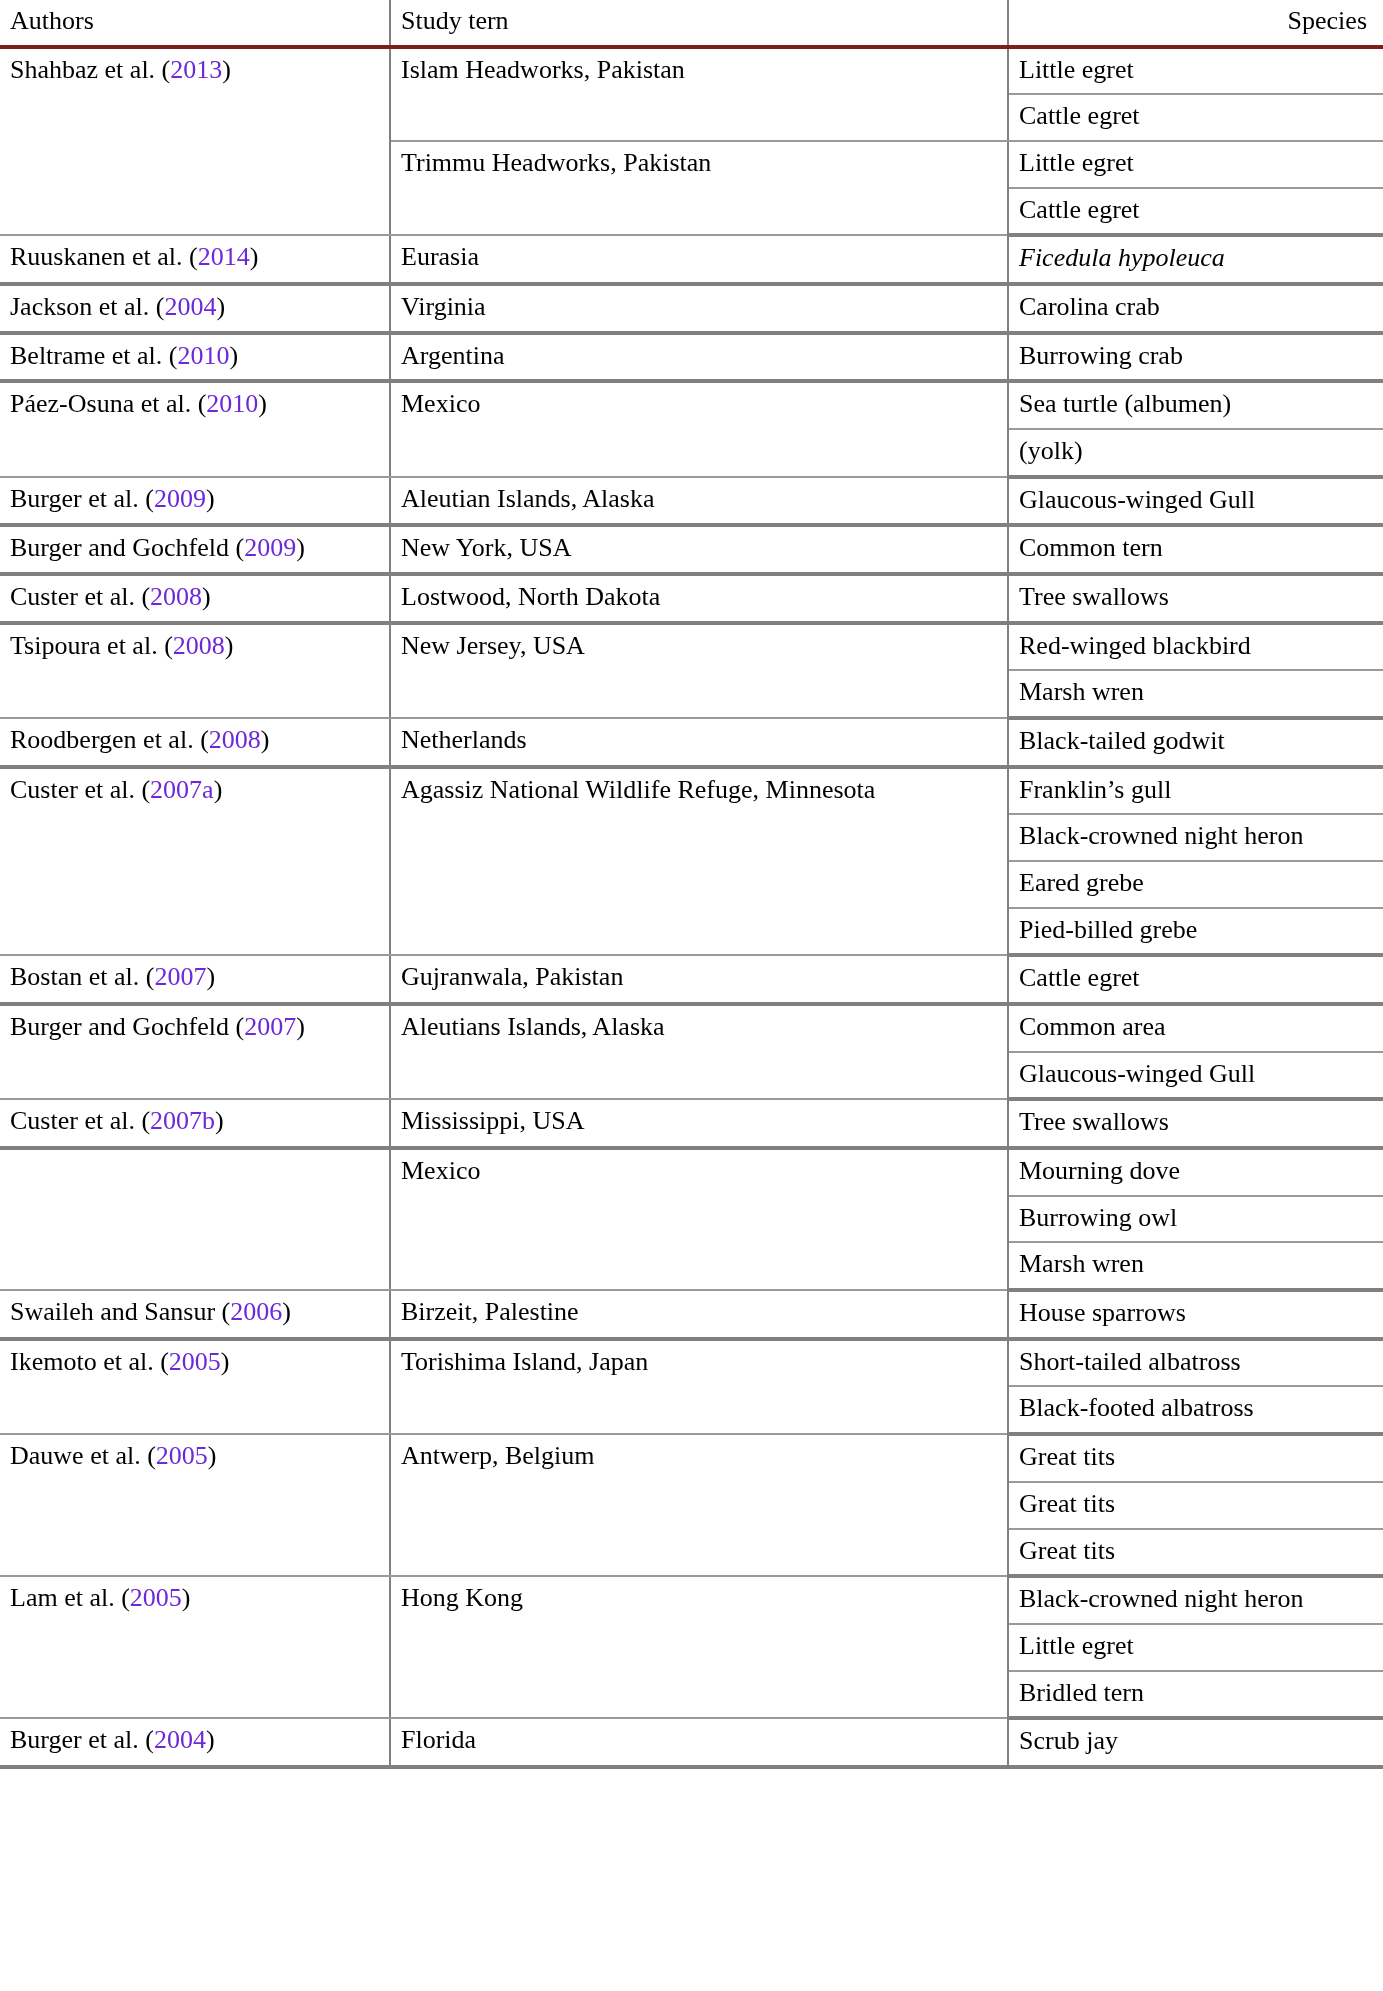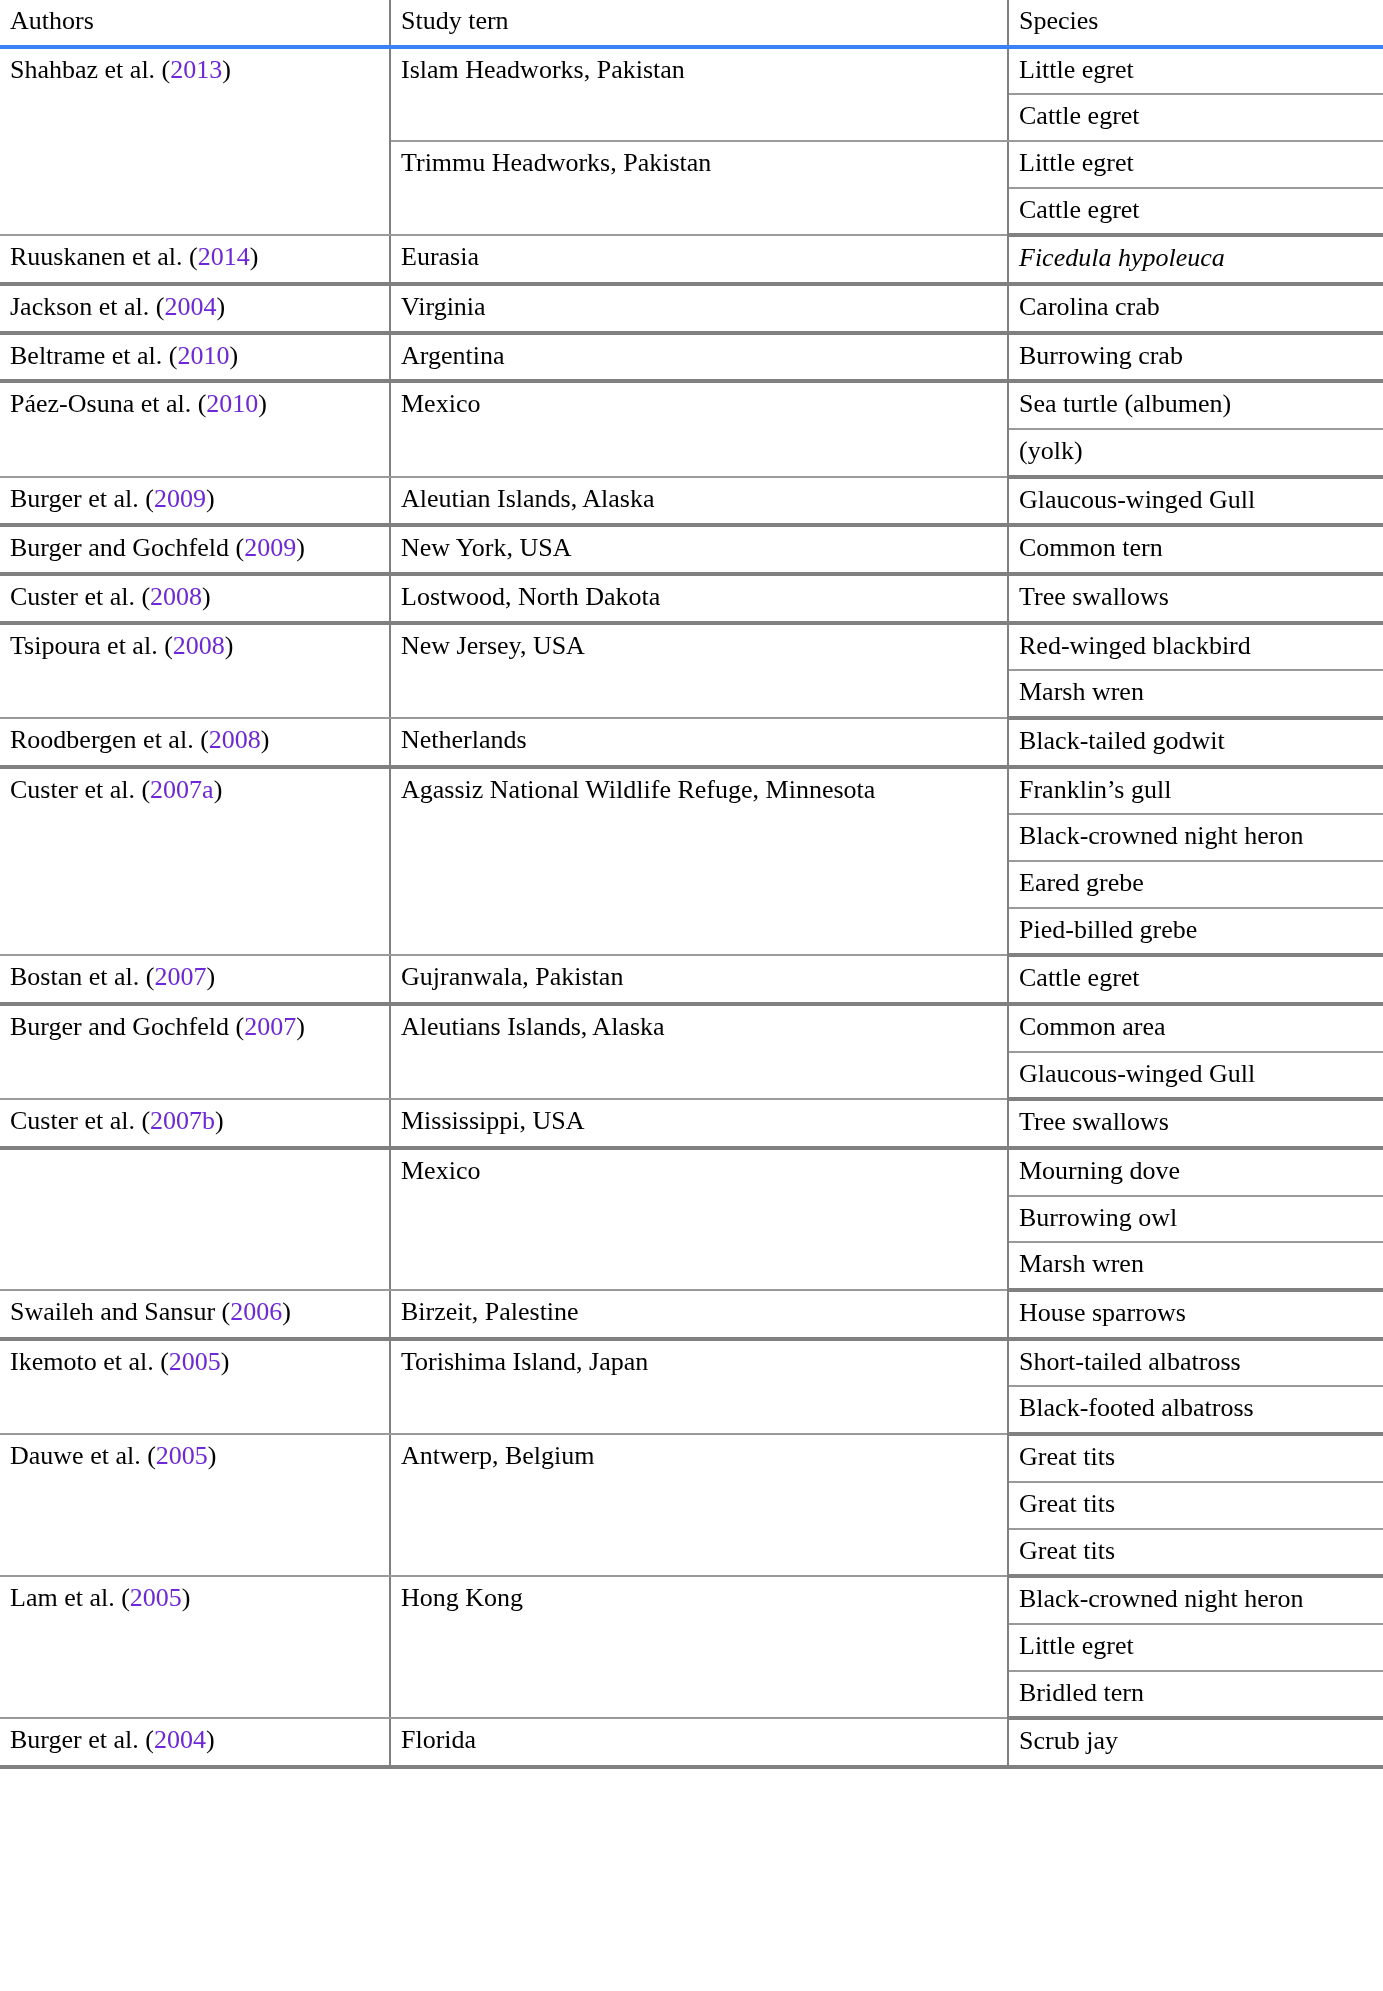--- a/index.html
+++ b/index.html
@@ -23,24 +23,24 @@
   #study-table col.c-authors { width: 390px; }
   #study-table col.c-area    { width: 618px; }
   #study-table col.c-species { width: 375px; }
 
   
   #study-table thead th {
     text-align: left;
     font-weight: normal;
     vertical-align: top;
     padding: 6px 16px 8px 10px;
-    border-bottom: 4px solid #3b82f6;
+    border-bottom: 4px solid #7f1d1d;
     border-right: 2px solid #808080;
   }
-  #study-table thead th:last-child { border-right: none; }
+  #study-table thead th:last-child { border-right: none; text-align: right; }
 
   
   #study-table td {
     vertical-align: top;
     padding: 6px 10px 8px 10px;
     border-right: 2px solid #808080;
     border-bottom: 2px solid #808080;
     background: #ffffff;
     word-wrap: break-word;
   }

